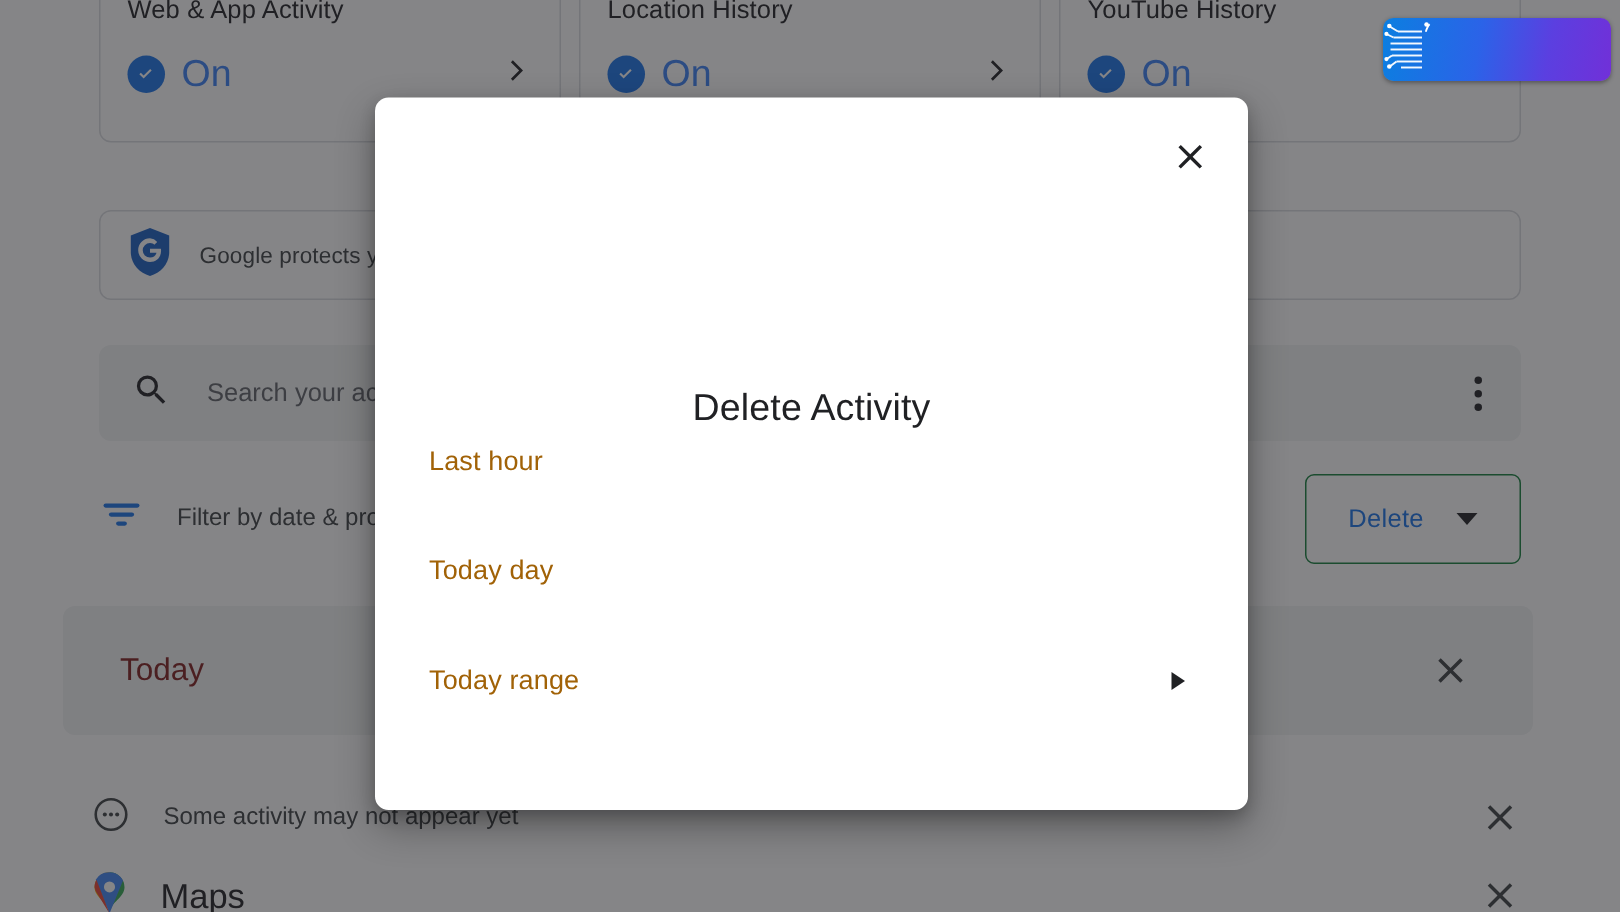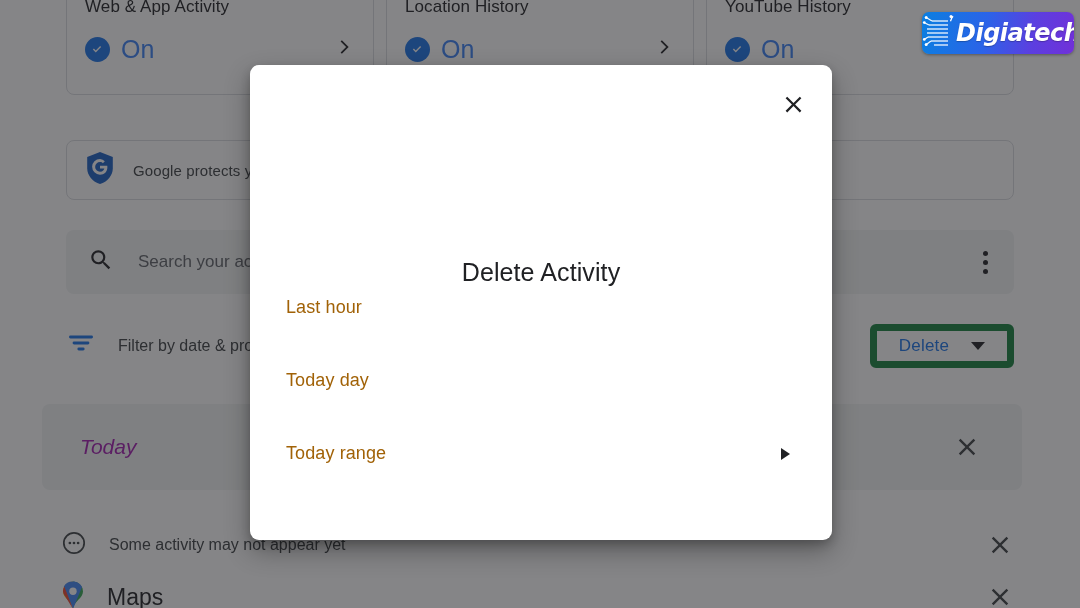--- a/index.html
+++ b/index.html
@@ -85,42 +85,42 @@
   
   .filter-row {
     position:absolute; left:66px; top:318px;
     width:948px; height:56px;
     display:flex; align-items:center;
   }
   .filter-left { display:flex; align-items:center; gap:22px; }
   .filter-text { font-size:16px; color:#3c4043; }
   .delete-btn {
     margin-left:auto;
-    height:44px; min-width:144px;
-    border:7px solid #15803d; border-radius:6px;
+    height:60px; min-width:144px;
+    border:1px solid #15803d; border-radius:6px;
     display:flex; align-items:center; justify-content:center; gap:22px;
     padding:0 20px; background:transparent;
   }
   .delete-btn-label { font-size:17px; color:#1a73e8; letter-spacing:.2px; }
   .caret-down {
     width:0; height:0;
     border-left:7px solid transparent;
     border-right:7px solid transparent;
     border-top:8px solid #202124;
   }
 
   
   .today-block {
     position:absolute; left:42px; top:404px;
     width:980px; height:86px;
     background:#f1f3f4; border-radius:8px;
     display:flex; align-items:center;
     padding:0 38px;
   }
-  .today-label { font-size:21px; color:#a21caf;font-style:italic; }
+  .today-label { font-size:21px; color:#7f1d1d; }
   .x-btn {
     margin-left:auto;
     width:34px; height:34px;
     display:flex; align-items:center; justify-content:center;
     color:#3c4043;
   }
 
   
   .act-row {
     position:absolute; left:61px;
@@ -375,21 +375,20 @@
         <g fill="#ffffff">
           <circle cx="4.2" cy="5.4" r="1.5"></circle>
             <circle cx="2.3" cy="10.6" r="1.4"></circle>
           <circle cx="2.3" cy="27.4" r="1.4"></circle>
             <circle cx="4.2" cy="32.4" r="1.5"></circle>
           <circle cx="29" cy="4.4" r="1.5"></circle>
         </g>
         <path d="M28.5 9.2c.8-2.6 1.8-4.3 2.6-5" stroke="#ffffff" stroke-width="1.2" fill="none"></path>
       </svg>
     </span>
-    <span class="logo-text">Digiatech</span>
   </div>
 
   <div id="dialog">
 
     <div id="dialog-close">
       <svg width="27" height="27" viewBox="0 0 24 24">
         <path d="M19 6.41 17.59 5 12 10.59 6.41 5 5 6.41 10.59 12 5 17.59 6.41 19 12 13.41 17.59 19 19 17.59 13.41 12z" fill="currentColor"></path>
       </svg>
     </div>
 

